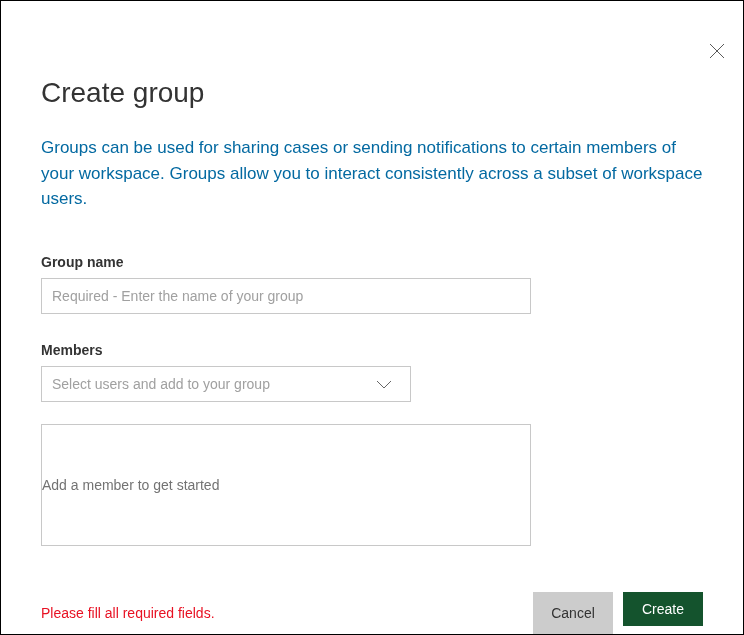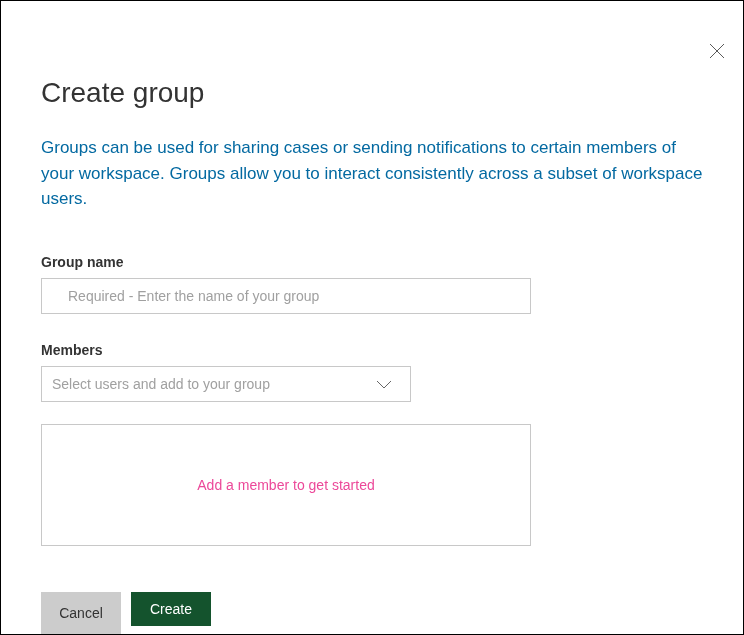--- a/index.html
+++ b/index.html
@@ -54,21 +54,21 @@
       font-size: 14px;
       font-weight: 600;
       color: #333;
       margin-bottom: 8px;
       display: block;
     }
     .text-input {
       width: 490px;
       height: 36px;
       border: 1px solid #c8c8c8;
-      padding: 0 26px;
+      padding: 0 10px;
       font-size: 14px;
       font-family: inherit;
       color: #333;
       outline: none;
     }
     .text-input::placeholder {
       color: #a0a0a0;
     }
     .group-name-section {
       margin-bottom: 28px;
@@ -113,23 +113,23 @@
       font-size: 14px;
       font-family: inherit;
       cursor: pointer;
     }
     .members-box {
       width: 490px;
       height: 122px;
       border: 1px solid #c8c8c8;
       display: flex;
       align-items: center;
-      justify-content: center;
-      font-size: 14px;
-      color: #ec4899;
+      justify-content: flex-start;
+      font-size: 14px;
+      color: #737373;
     }
     .footer {
       position: absolute;
       bottom: 28px;
       left: 40px;
       right: 40px;
       display: flex;
       align-items: center;
       justify-content: space-between;
     }
@@ -196,18 +196,19 @@
         </span>
       </div>
     </div>
   </div>
 
   <div class="members-box">
     <span>Add a member to get started</span>
   </div>
 
   <div class="footer">
+    <span class="error-msg">Please fill all required fields.</span>
     <div class="footer-buttons">
       <button class="cancel-btn">Cancel</button>
       <button class="create-btn">Create</button>
     </div>
   </div>
 </div>
 
 </body></html>

